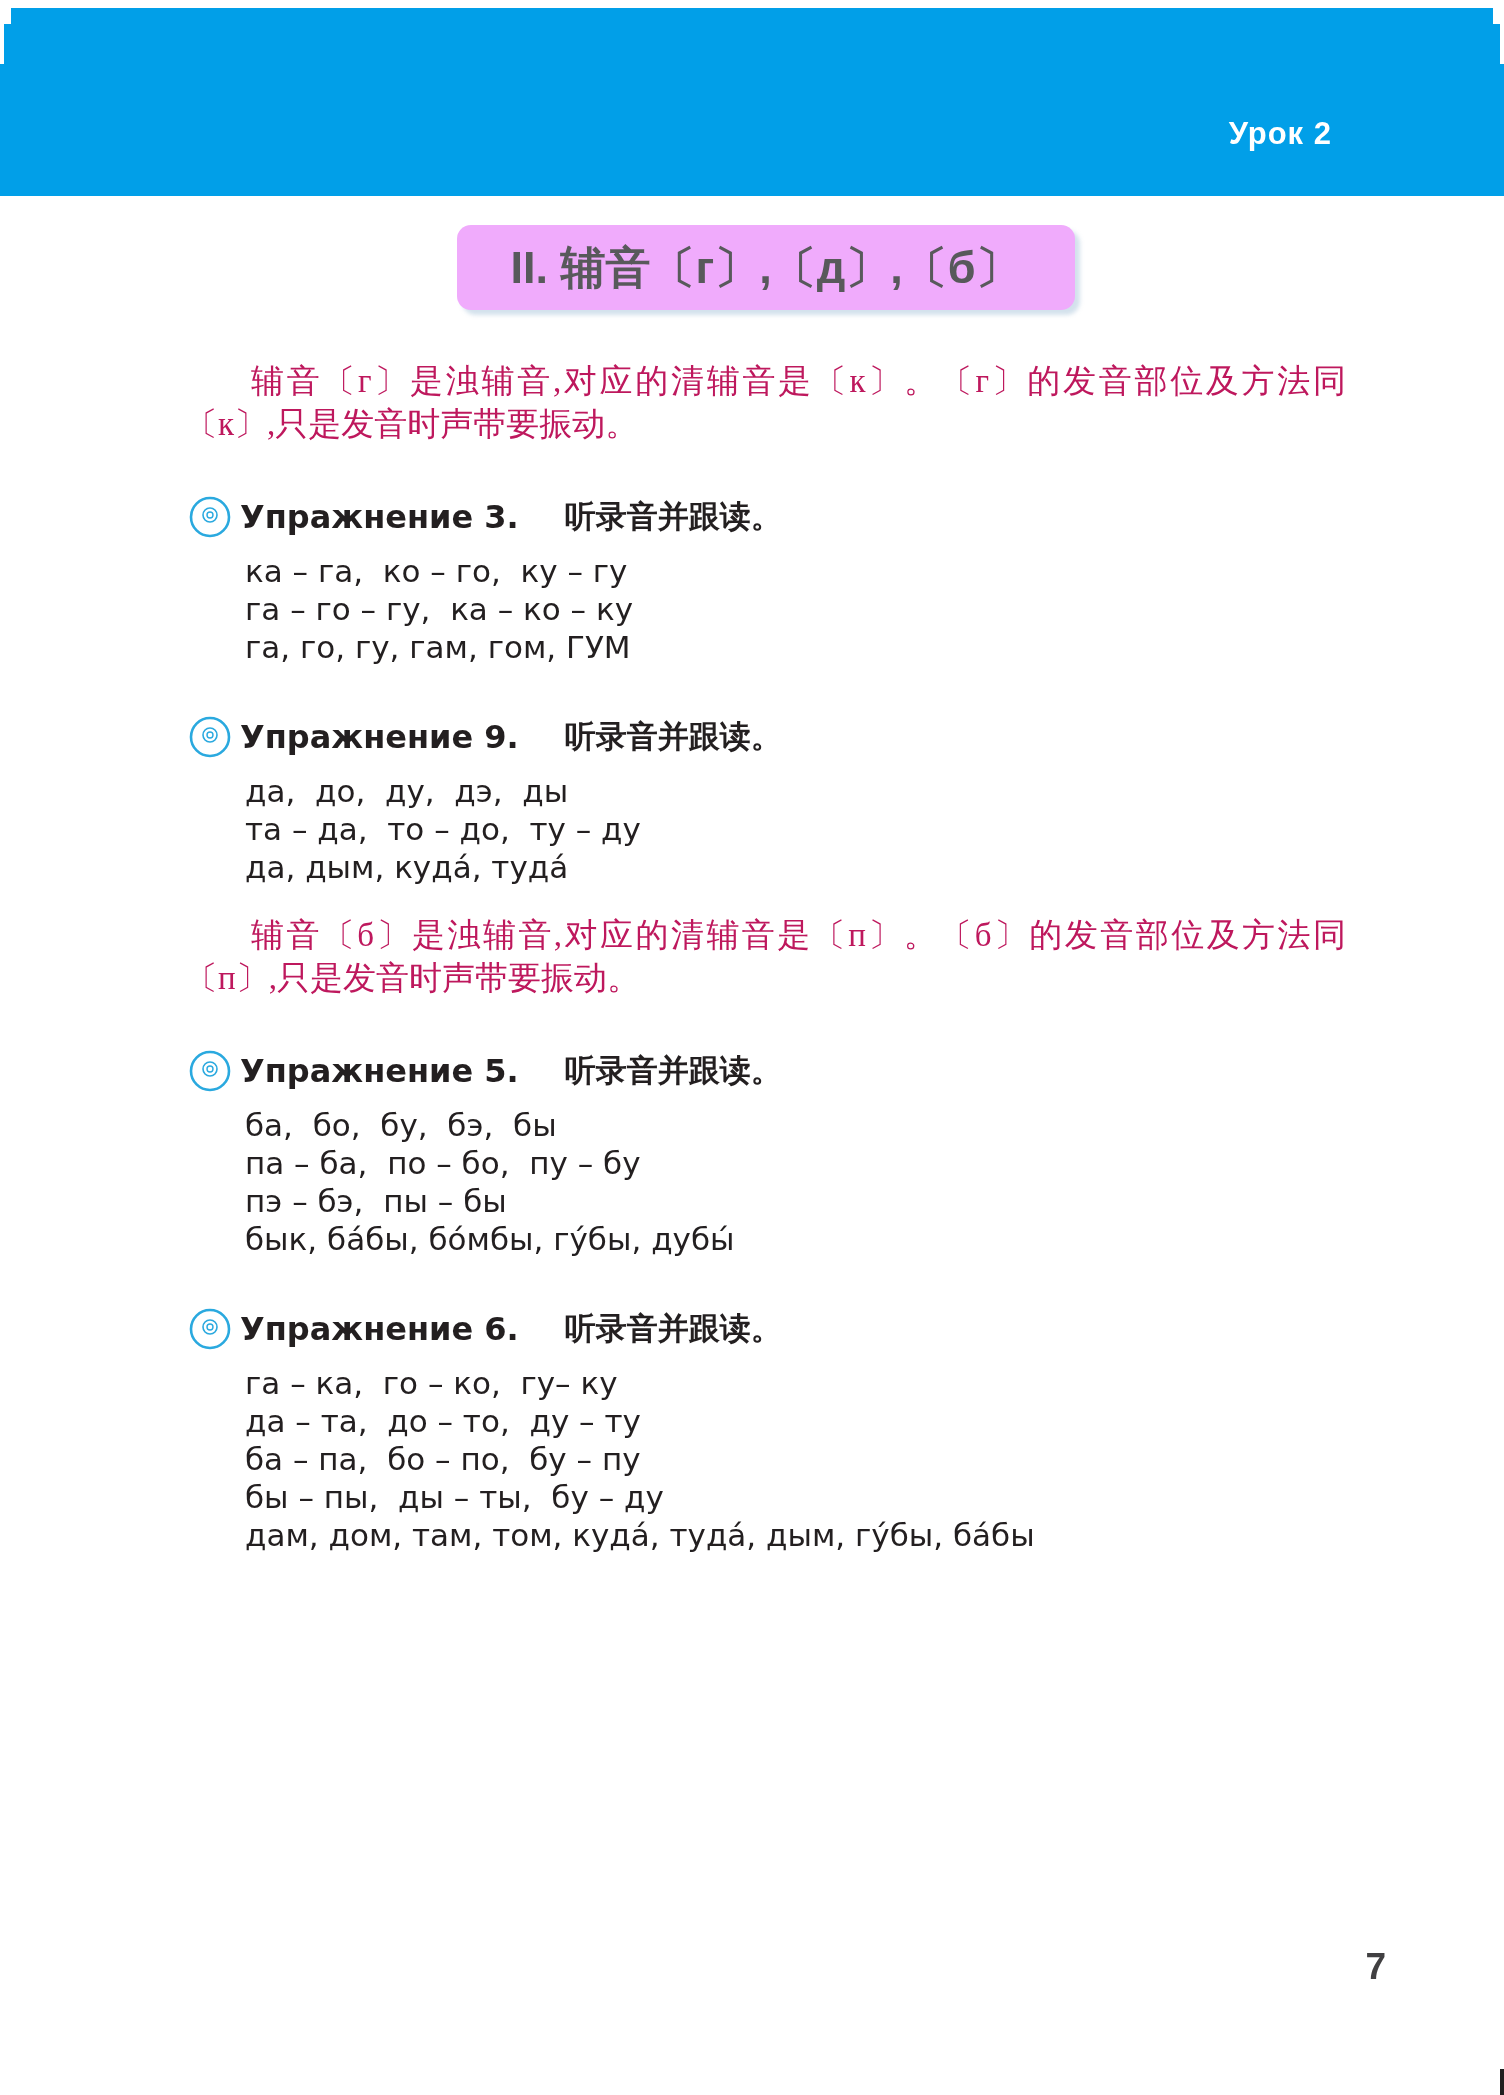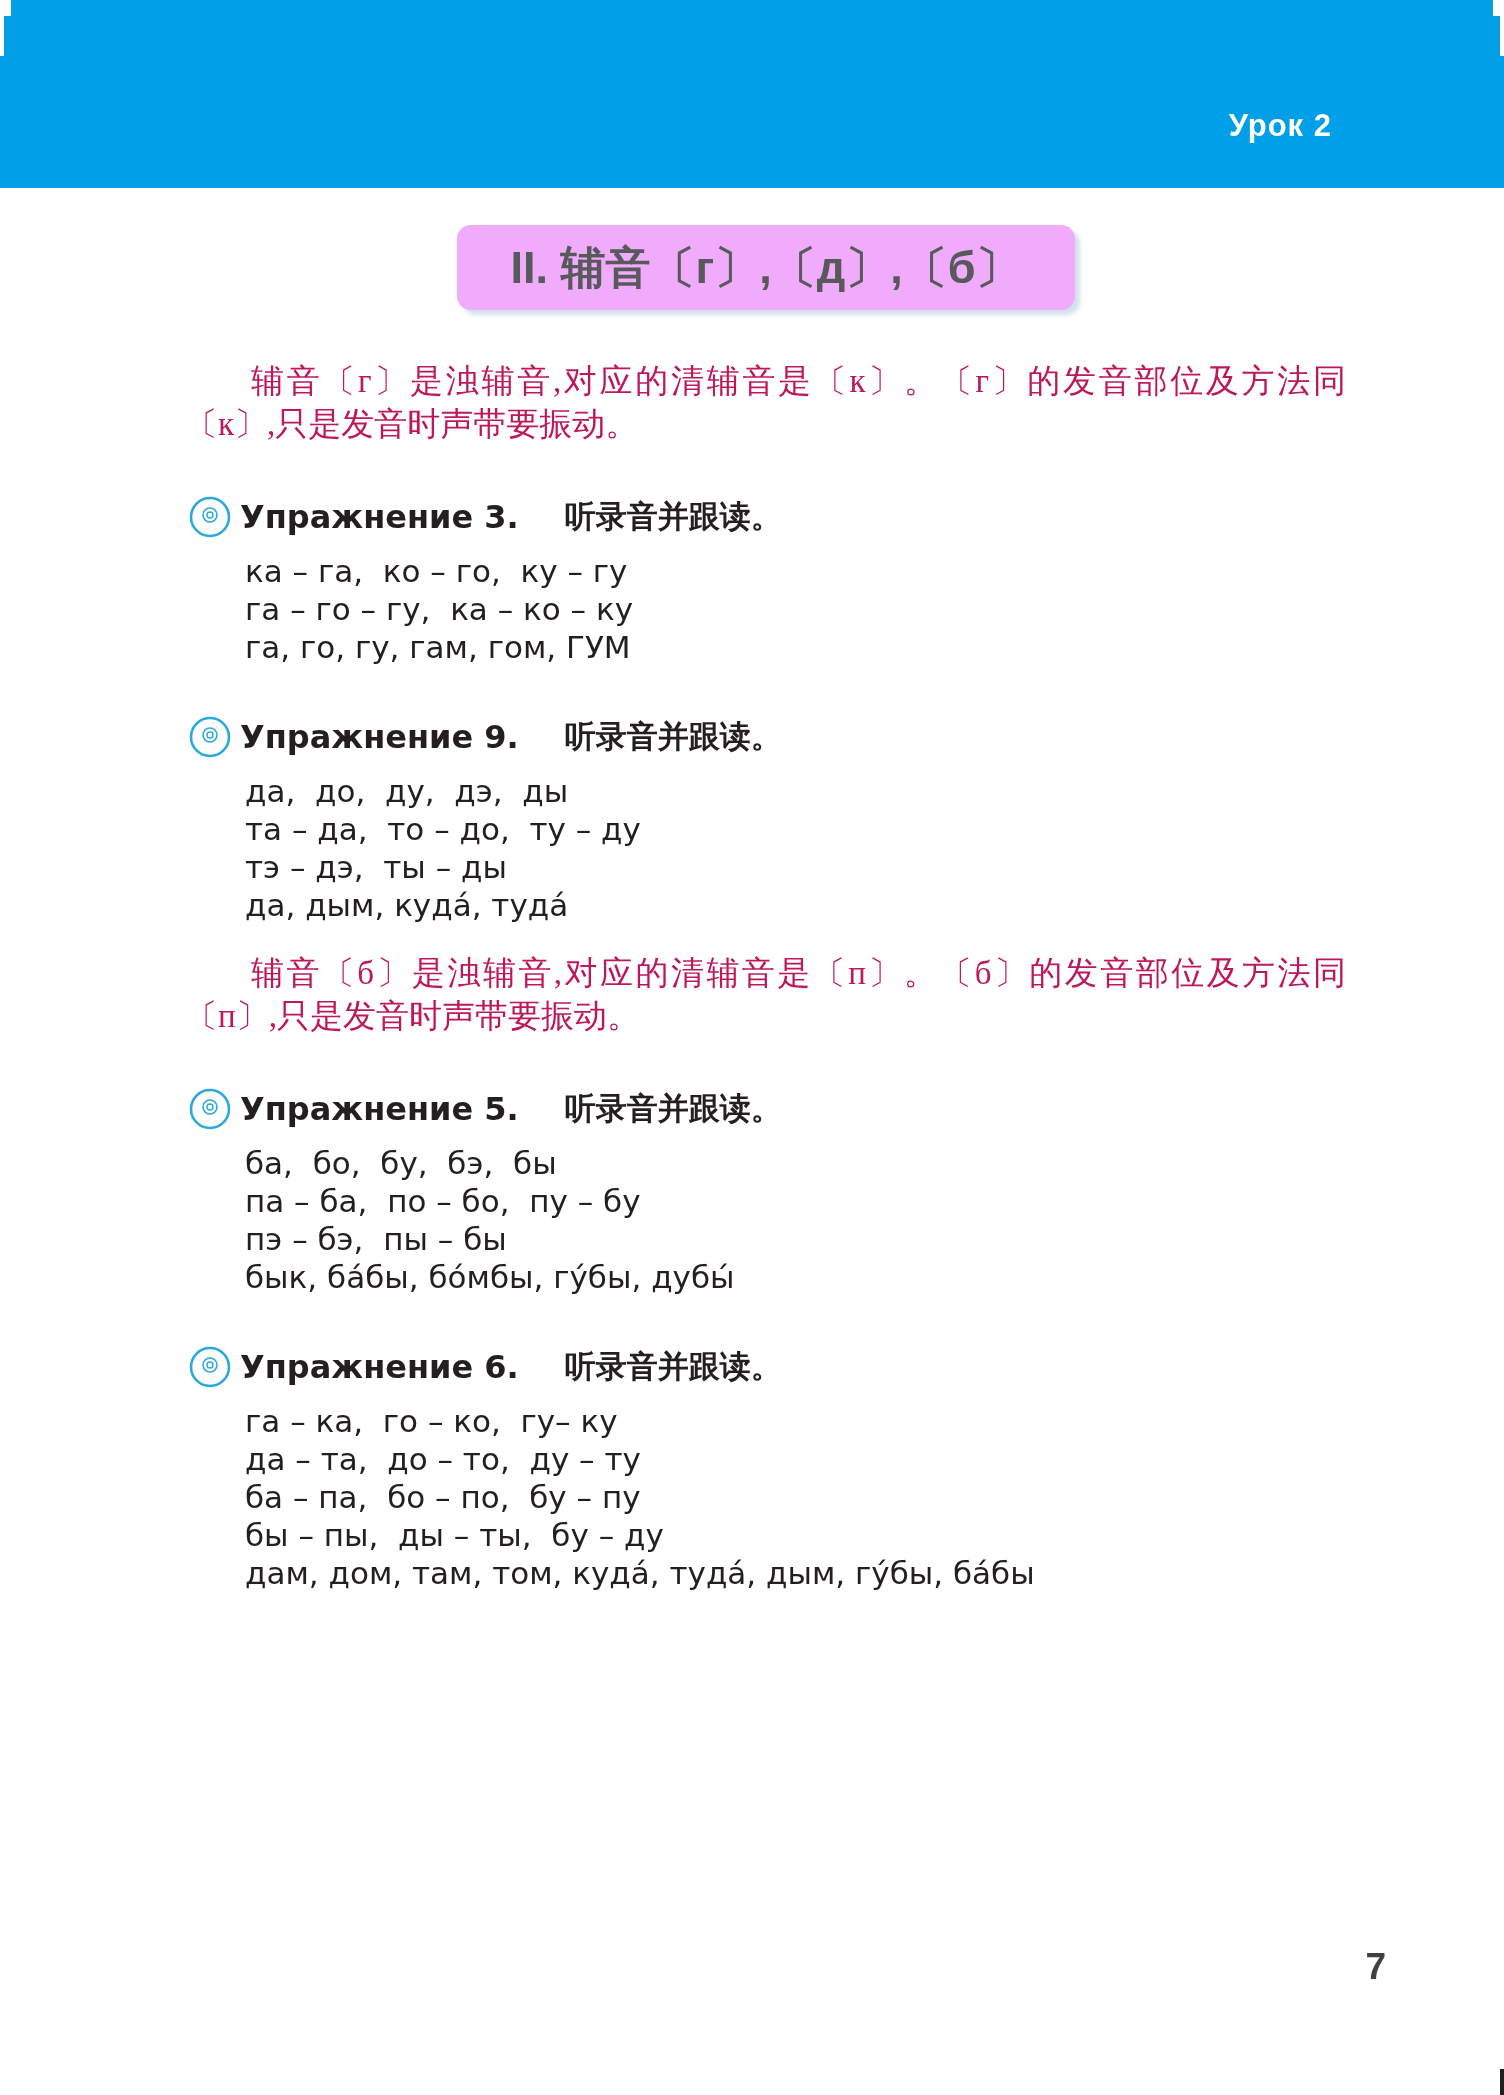--- a/index.html
+++ b/index.html
@@ -9,21 +9,21 @@
     width: 1504px;
     height: 2095px;
     background: #ffffff;
     overflow: hidden;
     font-family: "Liberation Sans", "DejaVu Sans", sans-serif;
   }
 
   
   .top-bar {
     position: absolute;
-    top: 0; left: 0;
+    top: 8px; left: 0;
     width: 1504px;
     height: 188px;
     background: #019FE8;
   }
   .lesson-label {
     position: absolute;
     top: 108px;
     right: 172px;
     color: #ffffff;
     font-size: 31px;
@@ -177,21 +177,20 @@
           <circle cx="22" cy="22" r="19" fill="none" stroke="#2AA9DF" stroke-width="2.6"></circle>
           <circle cx="22" cy="20" r="7" fill="none" stroke="#2AA9DF" stroke-width="1.6"></circle>
           <circle cx="22" cy="20" r="3" fill="none" stroke="#2AA9DF" stroke-width="1.4"></circle>
         </svg>
         <span class="ex-label">Упражнение 9.</span>
         <span class="ex-instruction">听录音并跟读。</span>
       </div>
       <div class="ex-lines">
         <div class="ex-line">да,  до,  ду,  дэ,  ды</div>
         <div class="ex-line">та – да,  то – до,  ту – ду</div>
-        <div class="ex-line">тэ – дэ,  ты – ды</div>
         <div class="ex-line">да, дым, куда́, туда́</div>
       </div>
     </section>
 
     <p class="para after-ex">辅音〔б〕是浊辅音,对应的清辅音是〔п〕。〔б〕的发音部位及方法同〔п〕,只是发音时声带要振动。</p>
 
     <section class="exercise">
       <div class="ex-header">
         <svg class="cd-icon" viewBox="0 0 44 44">
           <circle cx="22" cy="22" r="19" fill="none" stroke="#2AA9DF" stroke-width="2.6"></circle>

